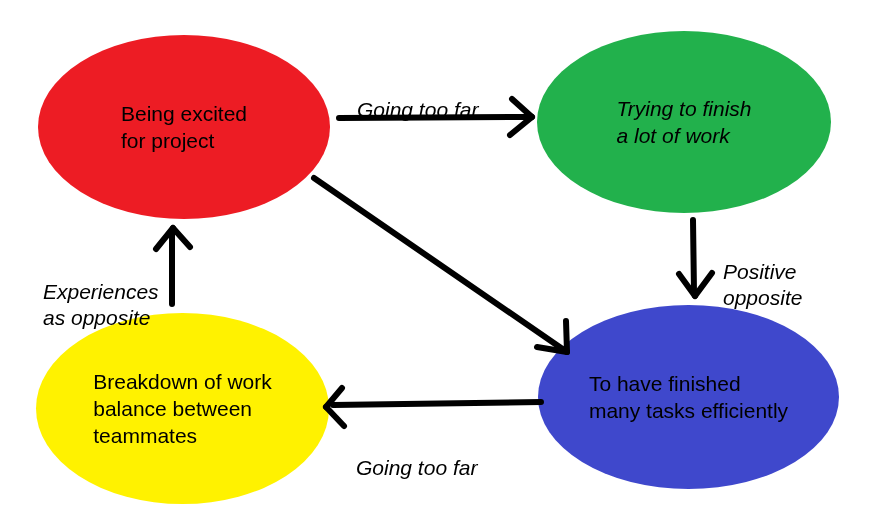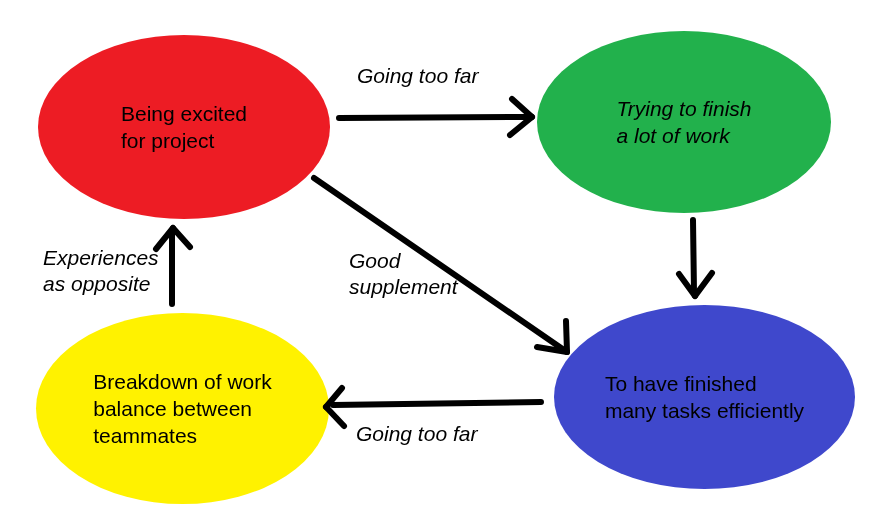--- a/index.html
+++ b/index.html
@@ -24,29 +24,30 @@
   }
   .node-label {
     font-size: 21px;
     line-height: 27px;
     color: #000000;
     text-align: left;
     white-space: pre-line;
   }
   .node-excited   { left: 38px;  top: 35px;  width: 292px; height: 184px; }
   .node-finish    { left: 537px; top: 31px;  width: 294px; height: 182px; font-style: italic; }
-  .node-finished  { left: 554px; top: 305px; width: 301px; height: 184px; }
+  .node-finished  { left: 538px; top: 305px; width: 301px; height: 184px; }
   .node-breakdown { left: 36px;  top: 313px; width: 293px; height: 191px; }
   .edge-label {
     position: absolute;
     font-style: italic;
     font-size: 21px;
     line-height: 26px;
     color: #000000;
     white-space: pre-line;
+    margin-top: 34px;
   }
   .edge-label-top    { left: 357px; top: 63px;  }
   .edge-label-right  { left: 723px; top: 225px; }
   .edge-label-diag   { left: 349px; top: 248px; }
   .edge-label-bottom { left: 356px; top: 421px; }
   .edge-label-left   { left: 43px;  top: 245px; }
   .arrows {
     position: absolute;
     left: 0;
     top: 0;
@@ -115,22 +116,22 @@
 
     <g>
       <line x1="172" y1="304" x2="172" y2="234"></line>
       <line x1="156" y1="249" x2="173" y2="228"></line>
       <line x1="190" y1="247" x2="173" y2="228"></line>
     </g>
   </svg>
 
   <div class="edge-label edge-label-top">Going too far</div>
 
+  <div class="edge-label edge-label-right">Positive
+opposite</div>
 
-  <div class="edge-label edge-label-diag">Good
-supplement</div>
 
   <div class="edge-label edge-label-bottom">Going too far</div>
 
   <div class="edge-label edge-label-left">Experiences
 as opposite</div>
 
 </div>
 
 </body></html>

